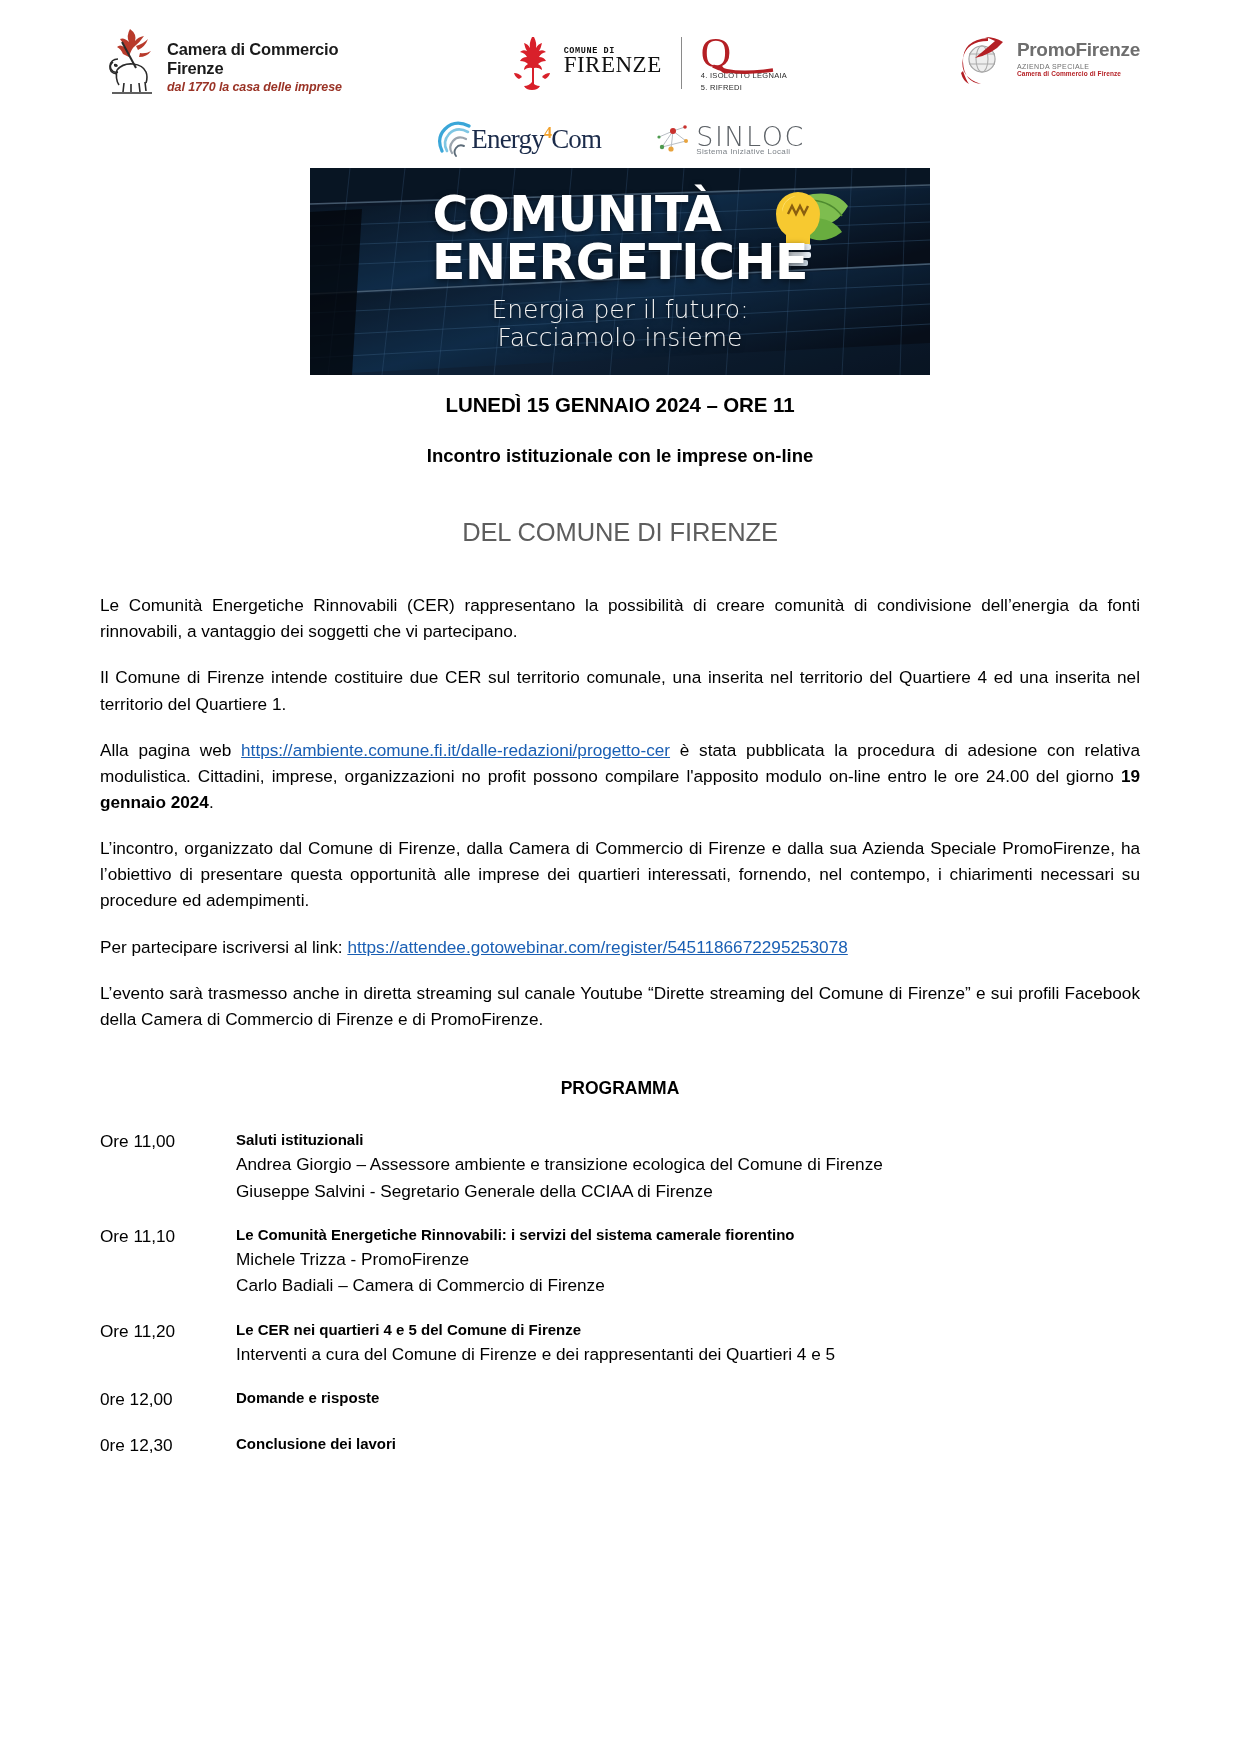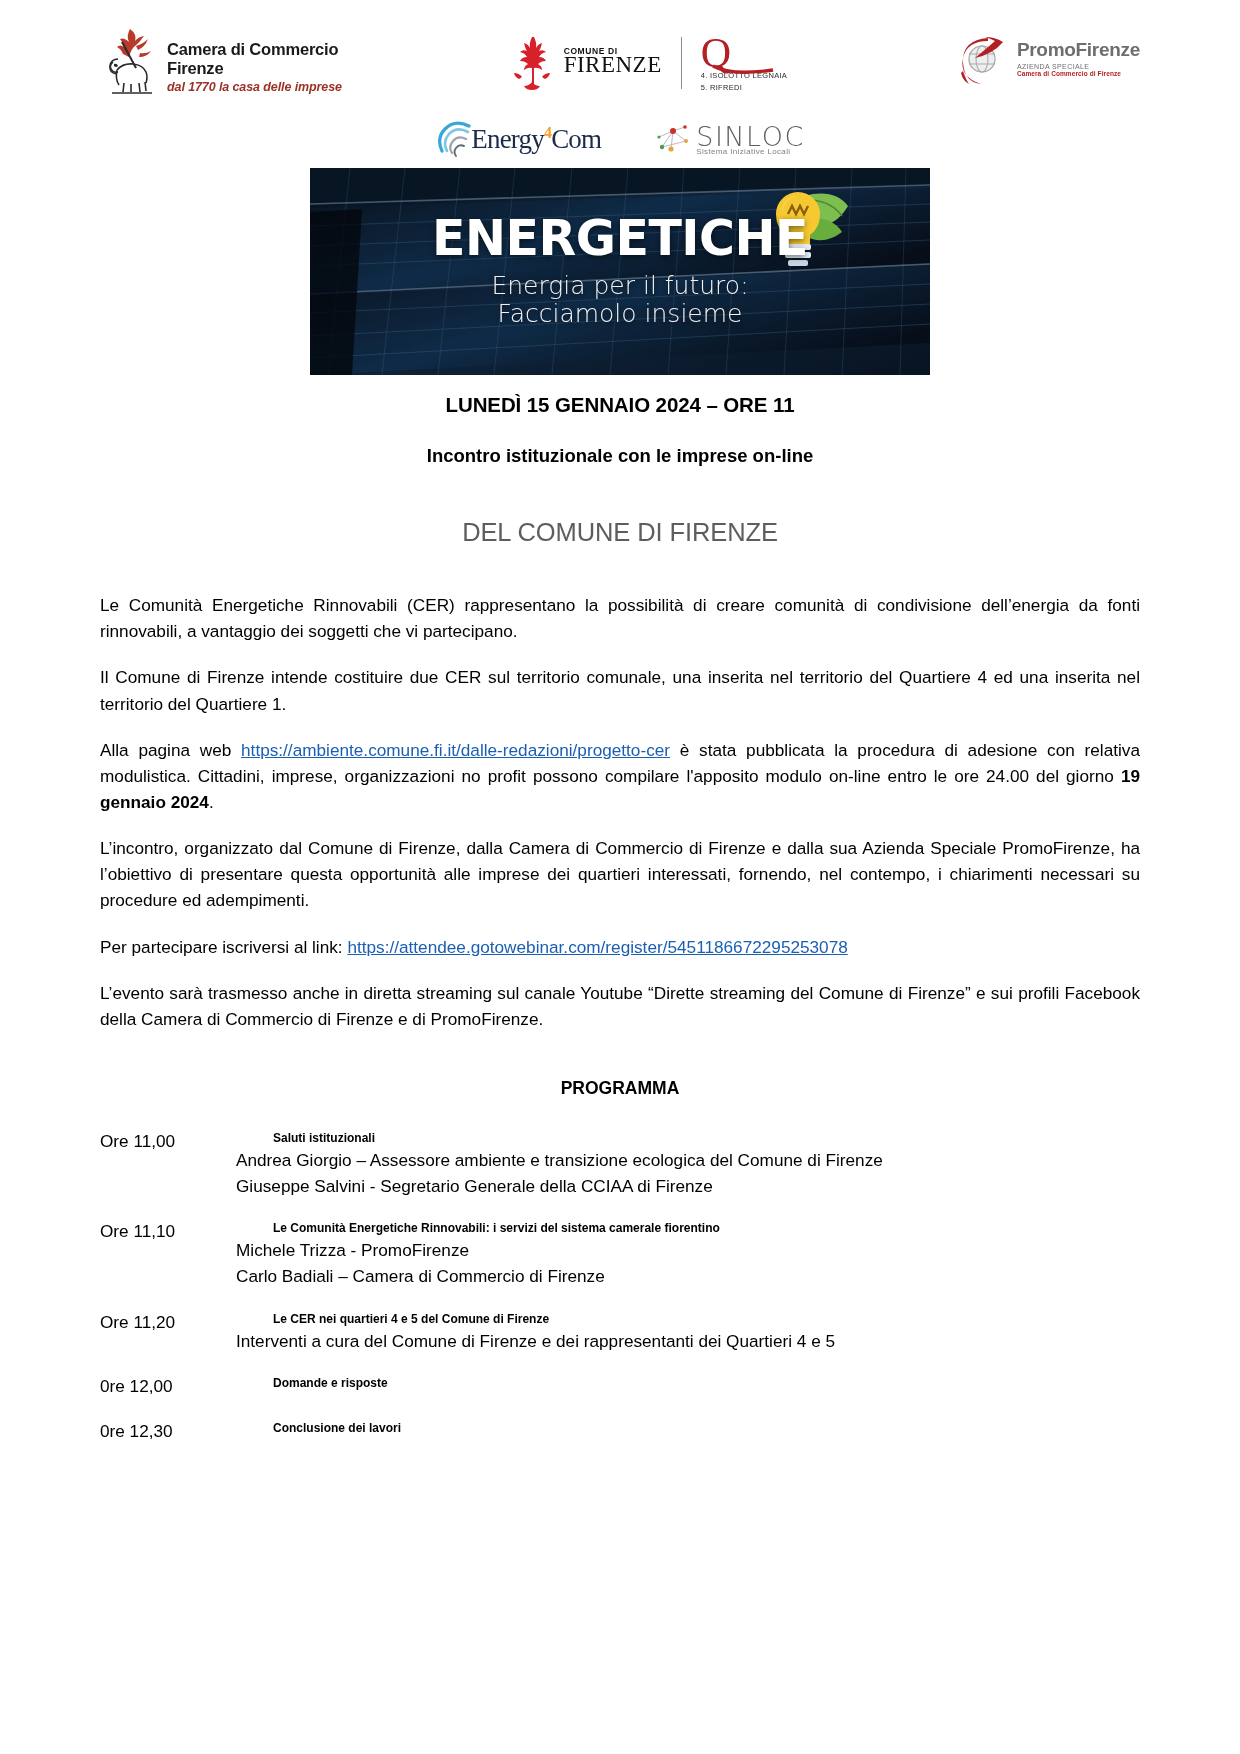--- a/index.html
+++ b/index.html
@@ -44,21 +44,21 @@
     font-size: 12.5px; font-style: italic; font-weight: bold;
     color: #9a3326; margin-top: 3px; letter-spacing: -0.1px;
   }
 
   
   .comune { gap: 10px; padding-top: 16px; }
   .giglio { width: 44px; height: 56px; flex: 0 0 44px; }
   .comune-words { line-height: 1; padding-bottom: 4px; }
   .comune-small {
     font-size: 8.5px; font-weight: bold; color: #111;
-    letter-spacing: 0.6px; font-family: Liberation Sans, sans-serif;
+    letter-spacing: 0.6px; font-family: Liberation Mono, monospace;
   }
   .comune-big {
     font-size: 23px; font-weight: normal; color: #111;
     font-family: "Liberation Serif", serif; letter-spacing: 0.5px;
     margin-top: -2px;
   }
   .vrule { width: 1px; height: 52px; background: #8a8a8a; margin: 0 9px; }
   .qblock { position: relative; padding-top: 2px; }
   .qglyph {
     font-family: "Liberation Serif", serif;
@@ -182,21 +182,21 @@
   .prog-row {
     display: flex; align-items: flex-start;
     margin-bottom: 20px;
   }
   .prog-time {
     flex: 0 0 136px;
     font-size: 17.2px; line-height: 1.5;
   }
   .prog-body { flex: 1 1 auto; }
   .prog-head {
-    font-weight: bold; font-size: 12px; line-height: 1.5; margin-left: 37px;
+    font-weight: bold; font-size: 15px; line-height: 1.5;
   }
   .prog-line {
     font-size: 17.2px; line-height: 1.52;
   }
 </style>
 </head>
 <body>
 
 <div class="page">
 
@@ -371,20 +371,21 @@
       <path d="M40 28 a16 16 0 0 1 14 -16 q-12 3 -14 16z" fill="#fde27a"></path>
 
       <path d="M46 30 l4 -8 l4 8 l4 -8 l4 8 l4 -8" stroke="#8a5f10" stroke-width="2.4" fill="none"></path>
 
       <rect x="43" y="60" width="26" height="6" rx="2" fill="#e7eef5"></rect>
       <rect x="43" y="68" width="26" height="6" rx="2" fill="#e7eef5"></rect>
       <rect x="46" y="76" width="20" height="6" rx="2" fill="#c9d6e2"></rect>
     </svg>
 
     <div class="banner-txt">
+      <div class="b-l1">COMUNITÀ</div>
       <div class="b-l2">ENERGETICHE</div>
       <div class="b-sub1">Energia per il futuro:</div>
       <div class="b-sub2">Facciamolo insieme</div>
     </div>
   </div>
 
   <div class="ev-date">LUNEDÌ 15 GENNAIO 2024 – ORE 11</div>
   <div class="ev-sub">Incontro istituzionale con le imprese on-line</div>
   <div class="main-title">
     <div>DEL COMUNE DI FIRENZE</div>

